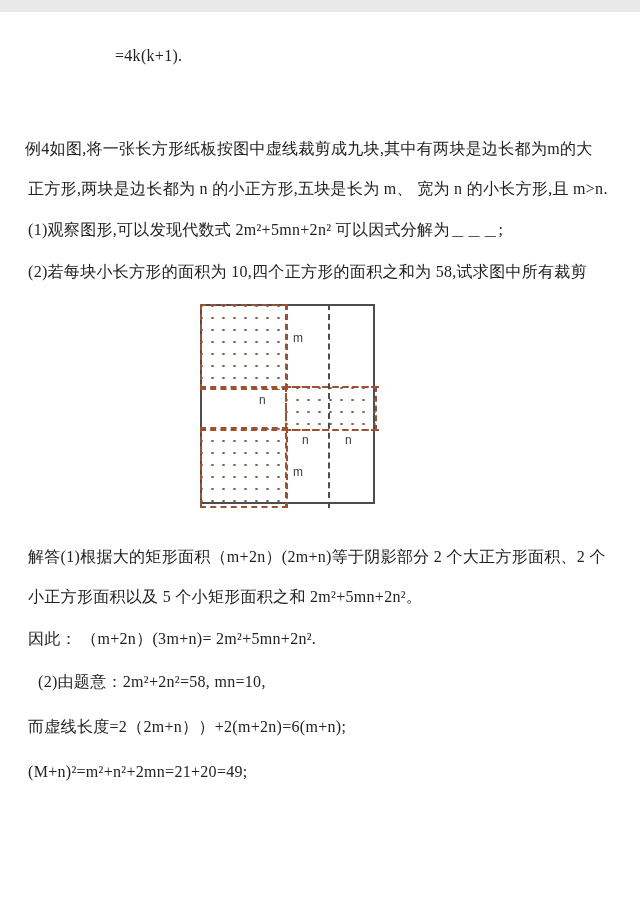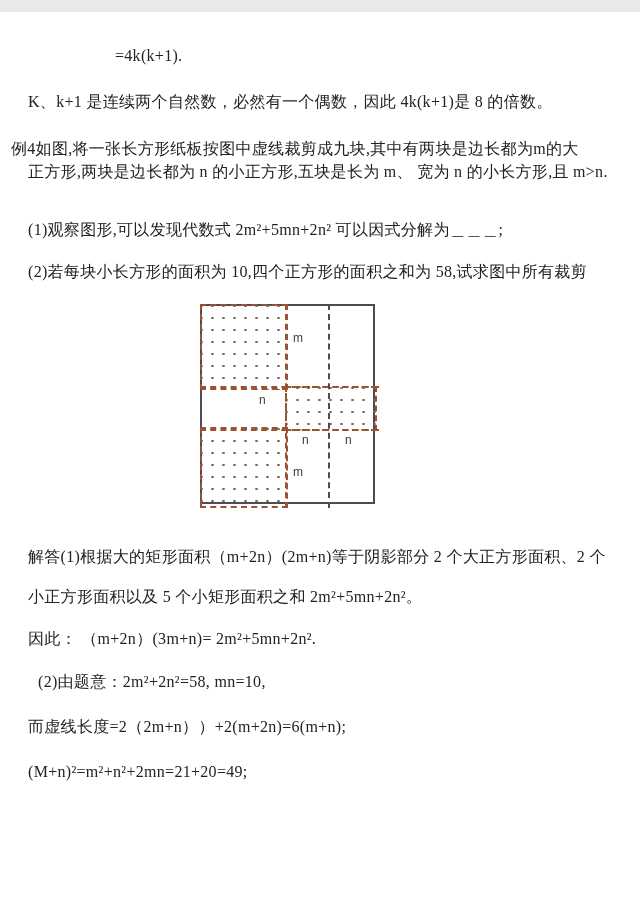--- a/index.html
+++ b/index.html
@@ -16,22 +16,22 @@
     position:absolute;
     margin:0;
     font-size:16px;
     line-height:20px;
     white-space:nowrap;
     letter-spacing:0.3px;
   }
   
   .l-formula-top {left:115px; top:34px;}
   .l-k          {left:28px;  top:80px;}
-  .l-ex1        {left:11px;  top:127px;}
-  .l-ex2        {left:28px;  top:150px;}
+  .l-ex1        {left:25px;  top:127px;}
+  .l-ex2        {left:28px;  top:167px;}
   .l-q1         {left:28px;  top:208px;}
   .l-q2         {left:28px;  top:250px;}
   .l-after      {left:28px;  top:496px;}
   .l-ans1       {left:28px;  top:535px;}
   .l-ans2       {left:28px;  top:575px;}
   .l-therefore  {left:28px;  top:617px;}
   .l-part2      {left:38px;  top:660px;font-family:Liberation Serif, serif;}
   .l-dashlen    {left:28px;  top:705px;}
   .l-square     {left:28px;  top:750px;}
   .l-final      {left:28px;  top:795px;}
@@ -82,21 +82,20 @@
   .lab-n-left   {left:100px; top:128px;}
   .lab-n-right  {left:143px; top:128px;}
   .lab-m-bottom {left:91px;  top:160px;}
 </style>
 </head>
 <body>
 
 <div class="page">
 
   <p class="ln l-formula-top">=4k(k+1).</p>
-  <p class="ln l-k">K、k+1 是连续两个自然数，必然有一个偶数，因此 4k(k+1)是 8 的倍数。</p>
   <p class="ln l-ex1">例4如图,将一张长方形纸板按图中虚线裁剪成九块,其中有两块是边长都为m的大</p>
   <p class="ln l-ex2">正方形,两块是边长都为 n 的小正方形,五块是长为 m、 宽为 n 的小长方形,且 m&gt;n.</p>
   <p class="ln l-q1">(1)观察图形,可以发现代数式 2m²+5mn+2n² 可以因式分解为＿＿＿;</p>
   <p class="ln l-q2">(2)若每块小长方形的面积为 10,四个正方形的面积之和为 58,试求图中所有裁剪</p>
 
   <div class="figure">
     <div class="blk dotted sq-top"></div>
     <div class="blk dotted mid-right"></div>
     <div class="blk dotted sq-bottom"></div>
     <div class="hcut hcut1"></div>

